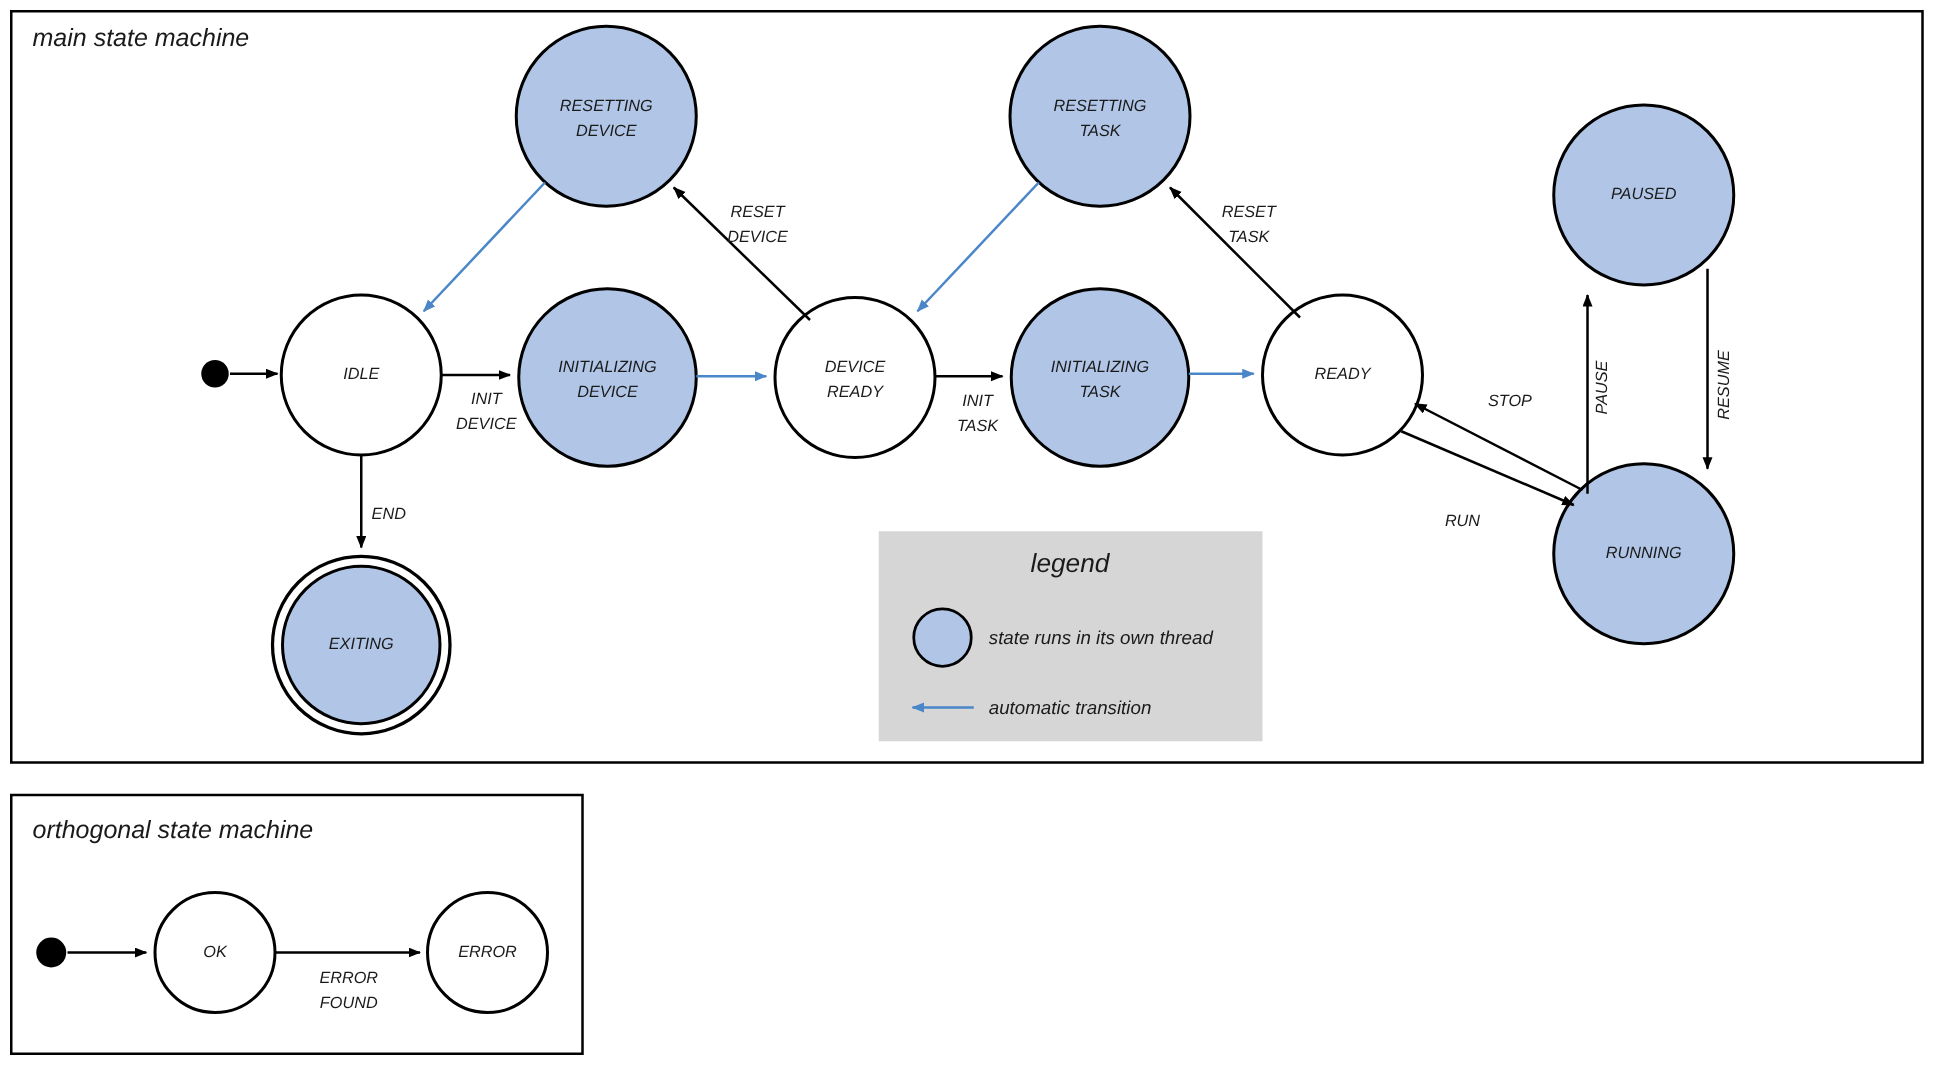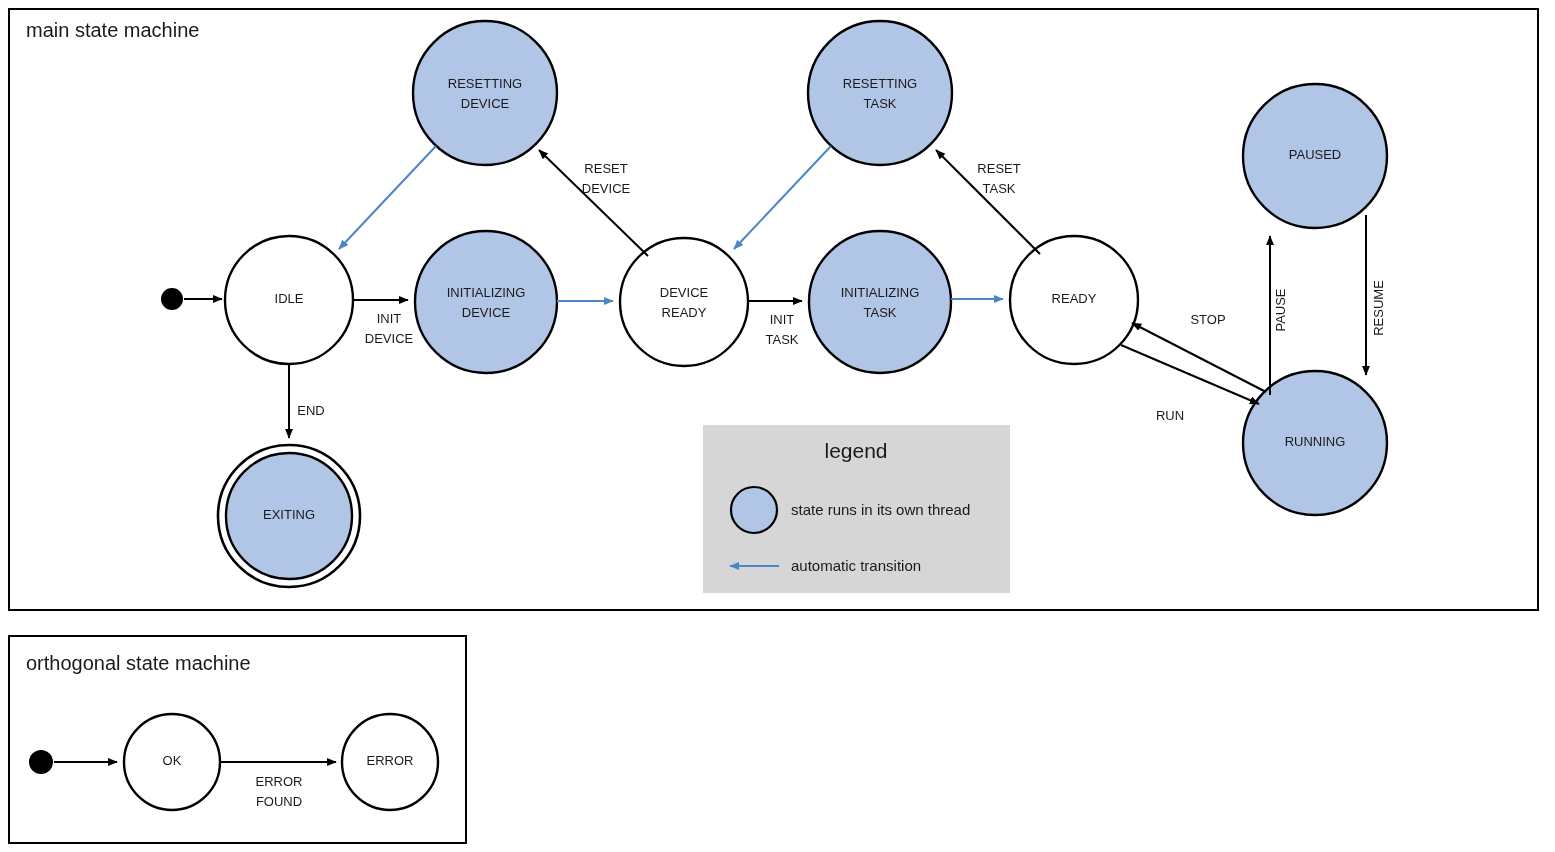--- a/index.html
+++ b/index.html
@@ -10,20 +10,21 @@
   body {
     width: 1555px;
     height: 852px;
     font-family: "Liberation Sans", sans-serif;
     overflow: hidden;
   }
   #diagram-root {
     position: relative;
     width: 1443px;
     height: 852px;
+    font-style: italic;
   }
   svg.canvas {
     display: block;
     width: 1555px;
     height: 852px;
   }
   .frame-rect {
     fill: #ffffff;
     stroke: #000000;
     stroke-width: 2;

